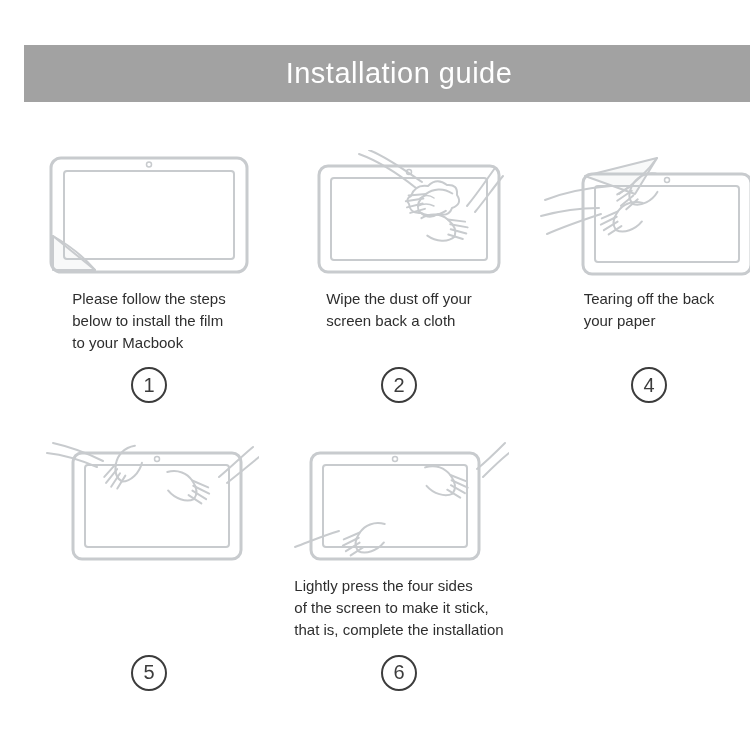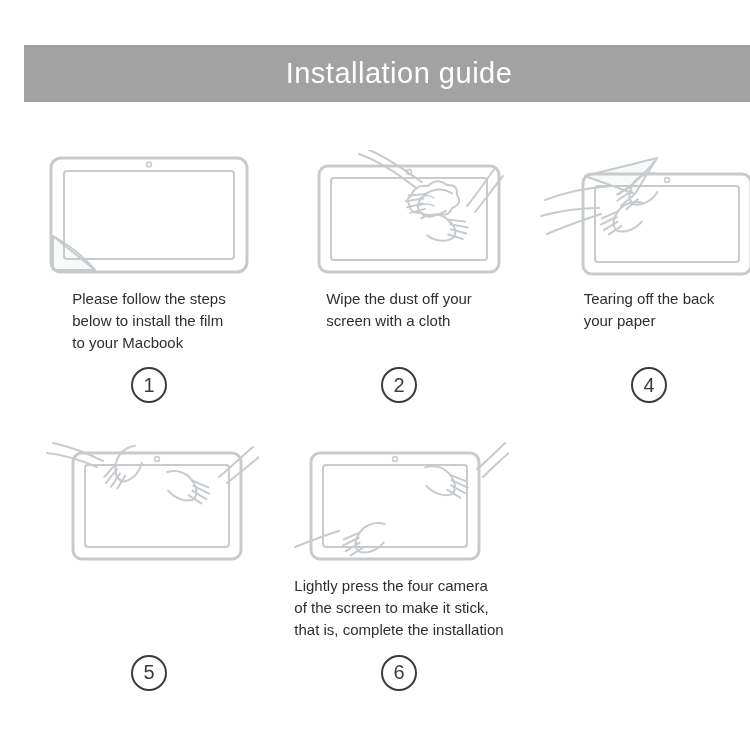--- a/index.html
+++ b/index.html
@@ -93,21 +93,21 @@
             <path d="M70,4 C92,12 112,26 127,38 M80,0 C100,8 118,22 133,32"></path>
             <path d="M206,18 C196,32 188,44 178,56 M214,26 C204,38 196,50 186,62"></path>
             <path d="M122,46 q4,-12 17,-10 q9,-9 19,-1 q11,-1 10,10 q6,9 -5,13 q-3,9 -14,6 q-9,6 -17,-1 q-11,1 -12,-9 q-4,-5 2,-8 z" fill="#ffffff"></path>
             <path d="M131,48 q7,-5 14,0 M129,56 q8,-4 16,0" stroke-width="1.5"></path>
             <use href="#hand" transform="translate(124,36) rotate(8)"></use>
             <use href="#hand" transform="translate(172,62) scale(-1,1) rotate(6)"></use>
           </g>
         </svg>
       </div>
       <div class="caption">Wipe the dust off your
-screen with a cloth</div>
+screen back a cloth</div>
       <div class="badge">
         <div class="circle">2</div>
       </div>
     </div>
 
 
     <div class="step">
       <div class="illus">
         <svg width="220" height="130" viewBox="0 0 220 130">
           <g stroke="currentColor" fill="none" stroke-width="2" stroke-linecap="round" stroke-linejoin="round">
@@ -156,21 +156,21 @@
             <rect x="22" y="16" width="168" height="106" rx="9" stroke-width="3"></rect>
             <rect x="34" y="28" width="144" height="82" rx="3"></rect>
             <circle cx="106" cy="22" r="2.5" stroke-width="1.5"></circle>
             <path d="M216,6 C206,16 198,24 188,32 M220,16 C210,24 202,32 194,40"></path>
             <use href="#hand" transform="translate(176,34) scale(-1,1) rotate(-8)"></use>
             <path d="M6,110 C22,104 36,98 50,94"></path>
             <use href="#hand" transform="translate(56,92) rotate(-10)"></use>
           </g>
         </svg>
       </div>
-      <div class="caption">Lightly press the four camera
+      <div class="caption">Lightly press the four sides
 of the screen to make it stick,
 that is, complete the installation</div>
       <div class="badge">
         <div class="circle">6</div>
       </div>
     </div>
 
   </div>
 </div>
 

